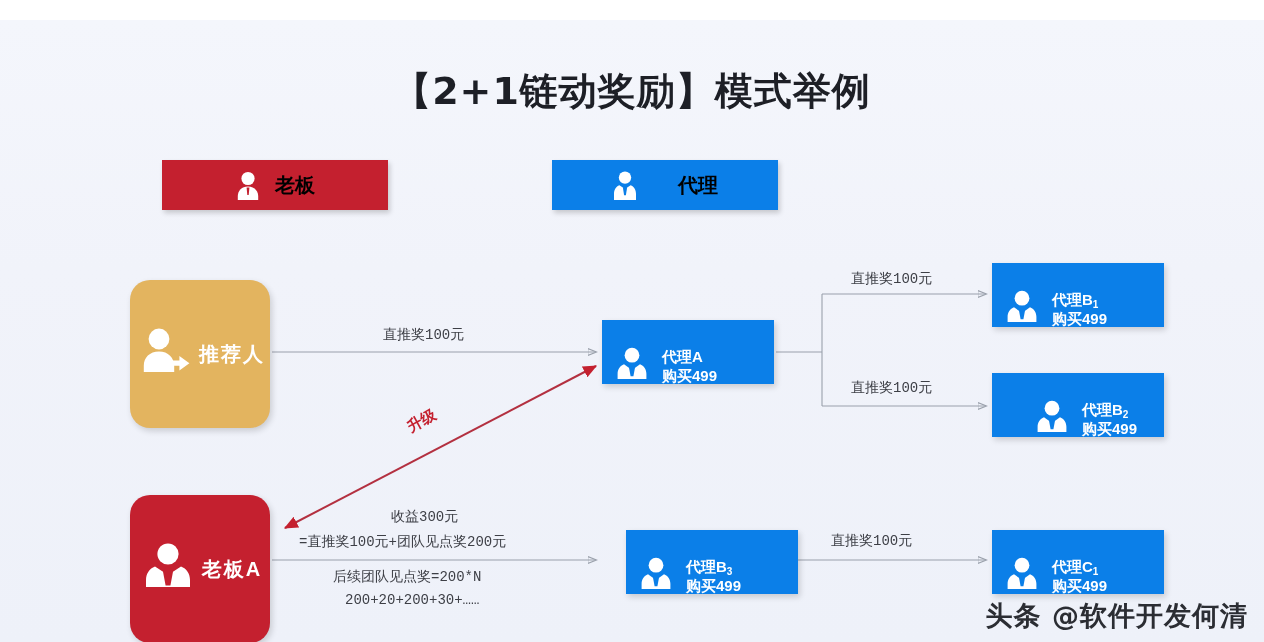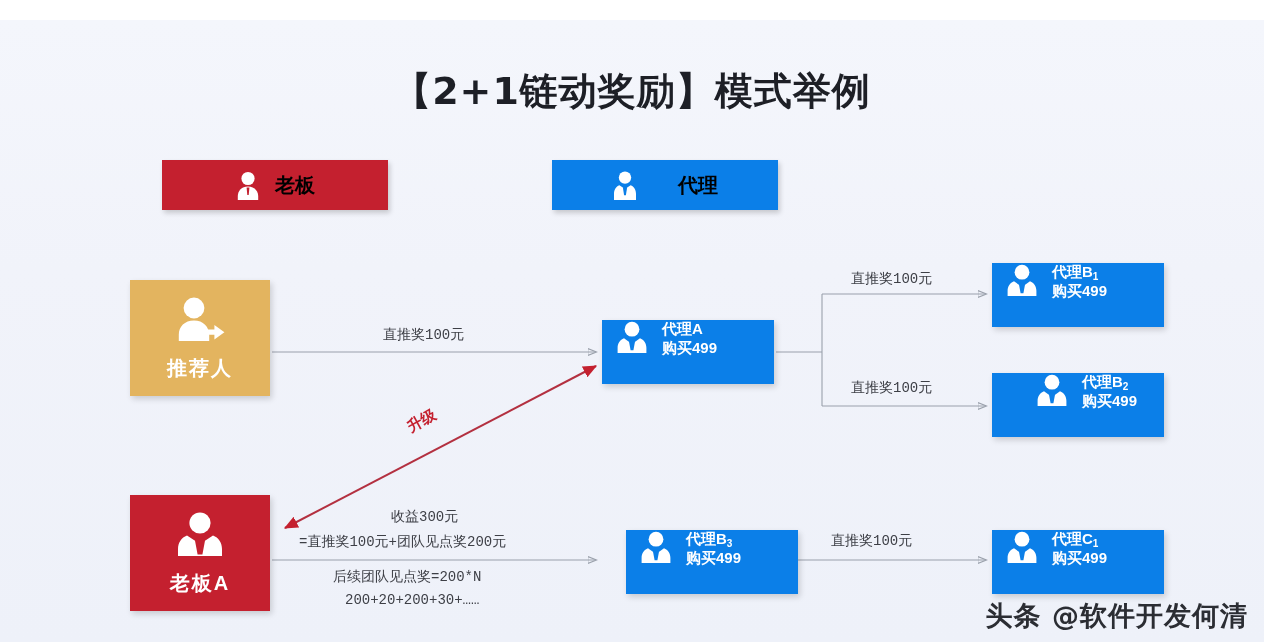--- a/index.html
+++ b/index.html
@@ -52,35 +52,36 @@
   .legend .lbl{line-height:1;}
 
   
   .node{
     position:absolute;
     box-shadow:2px 3px 6px rgba(0,0,0,.16);
     color:#ffffff;
   }
   
   .node.big{
-    width:140px;height:116px;
-    display:flex;flex-direction:column;
+    width:140px;height:148px;
+    display:flex;flex-direction:row;
     align-items:center;justify-content:center;
     gap:4px;
+    border-radius:20px;
   }
   .node.big .glyph{width:60px;height:56px;display:block;}
   .node.big .cap{font-size:20px;font-weight:bold;letter-spacing:2px;}
   #node-referrer{left:130px;top:280px;background:#e3b45f;}
   #node-bossA{left:130px;top:495px;background:#c4202f;}
 
   
   .node.agent{
     width:172px;height:64px;
     background:#0b7fe8;
-    display:flex;align-items:flex-start;
+    display:flex;align-items:flex-end;
     padding-left:12px;box-sizing:border-box;gap:12px;
   }
   .node.agent .glyph{width:36px;height:38px;display:block;flex:none;}
   .node.agent .txt{display:flex;flex-direction:column;gap:2px;line-height:1.15;}
   .node.agent .t1{font-size:15px;font-weight:bold;}
   .node.agent .t2{font-size:15px;font-weight:bold;}
   .node.agent .t1 sub{font-size:10px;vertical-align:baseline;position:relative;top:3px;}
 
   #node-agentA {left:602px;top:320px;}
   #node-agentB1{left:992px;top:263px;}

